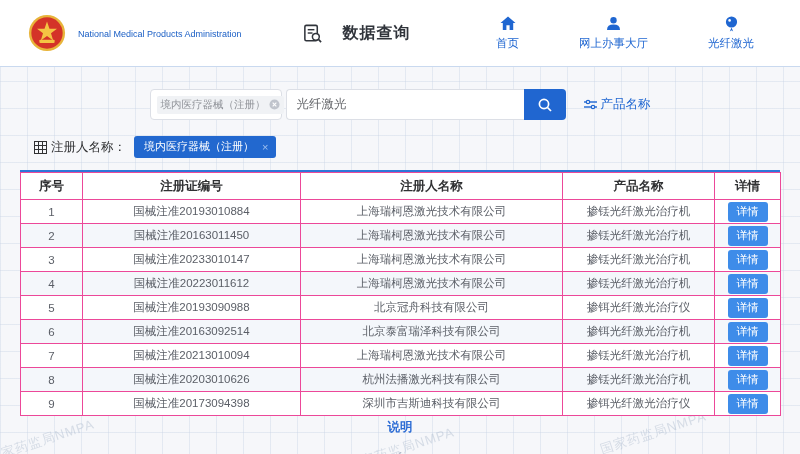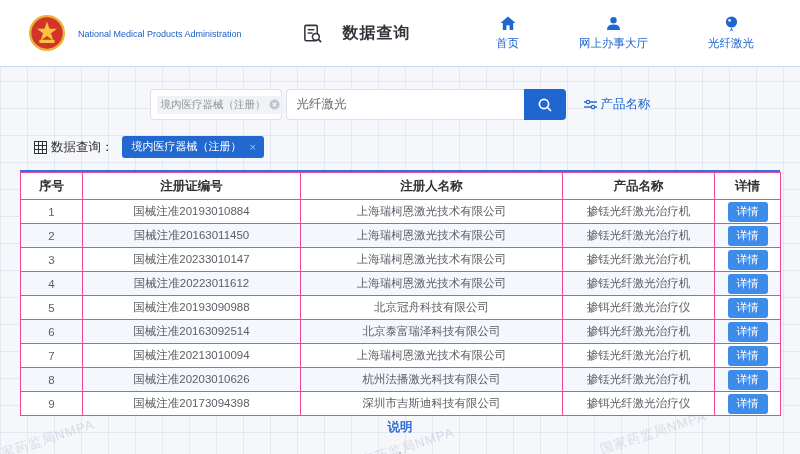--- a/index.html
+++ b/index.html
@@ -195,21 +195,21 @@
   </div>
 
   <div class="result-row">
     <svg width="13" height="13" viewBox="0 0 13 13">
       <rect x="0.5" y="0.5" width="12" height="12" fill="none" stroke="#303133" stroke-width="1"></rect>
       <line x1="4.5" y1="0.5" x2="4.5" y2="12.5" stroke="#303133" stroke-width="1"></line>
       <line x1="8.5" y1="0.5" x2="8.5" y2="12.5" stroke="#303133" stroke-width="1"></line>
       <line x1="0.5" y1="4.5" x2="12.5" y2="4.5" stroke="#303133" stroke-width="1"></line>
       <line x1="0.5" y1="8.5" x2="12.5" y2="8.5" stroke="#303133" stroke-width="1"></line>
     </svg>
-    <span class="result-label">数据查询：</span>
+    <span class="result-label">注册人名称：</span>
     <span class="filter-tag">
       <span>境内医疗器械（注册）</span>
       <span class="tag-x">×</span>
     </span>
   </div>
 
   <div class="table-card">
     <table>
       <colgroup>
         <col class="c-idx">

